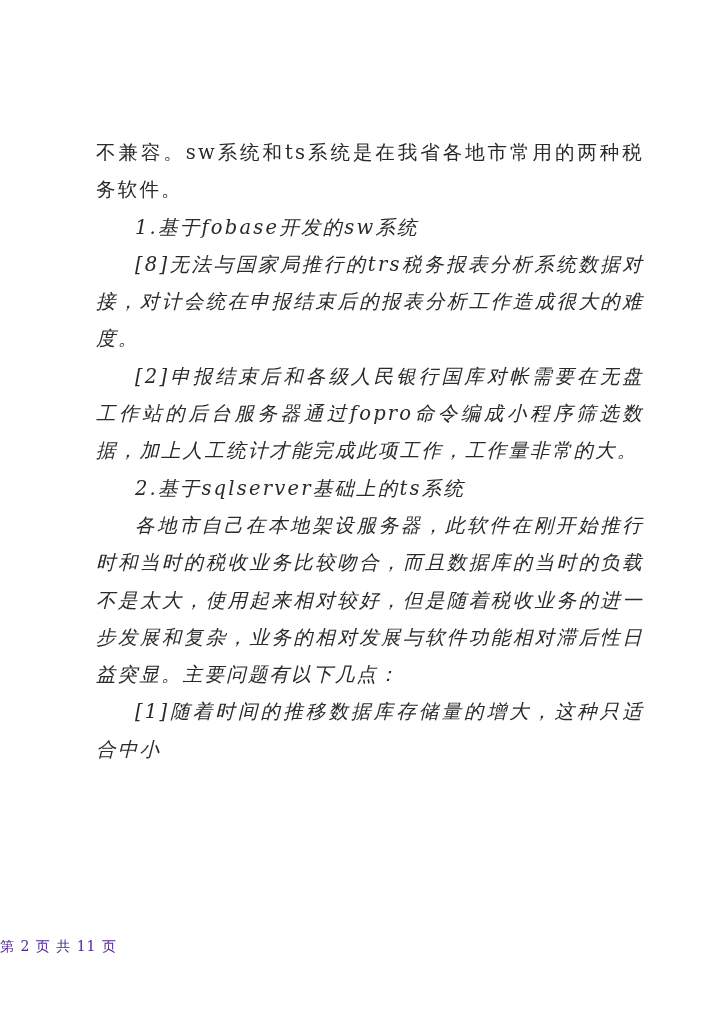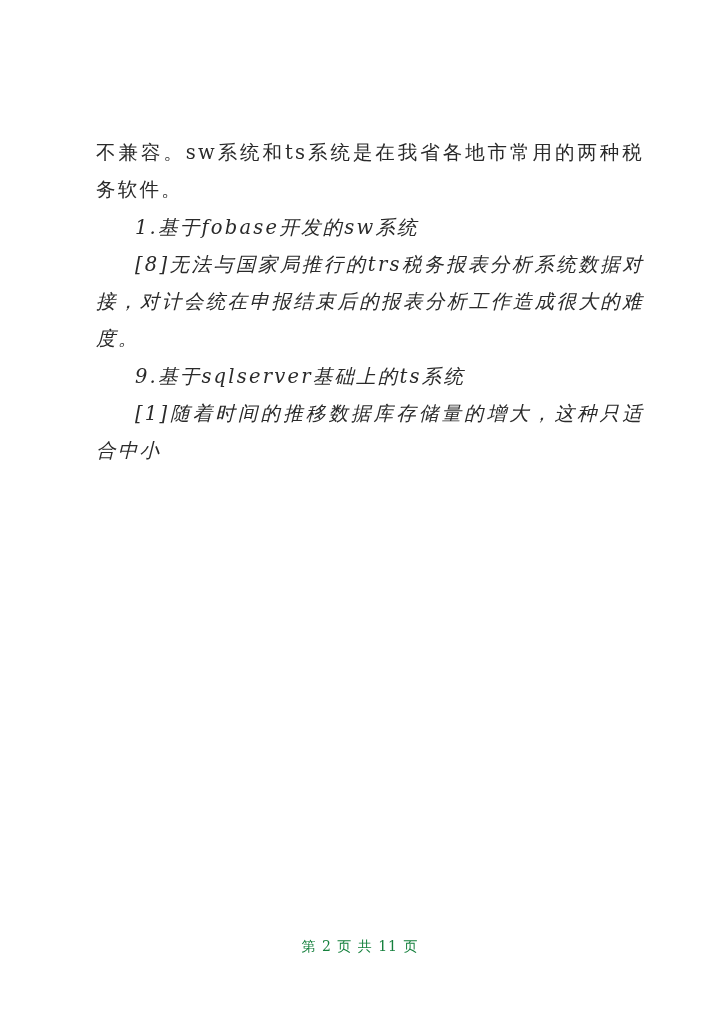--- a/index.html
+++ b/index.html
@@ -7,30 +7,32 @@
   .page { position: absolute; left: 0; top: 0; width: 720px; height: 962px; background: #ffffff; }
   .content {
     position: absolute; left: 96px; top: 134px; width: 548px;
     font-family: "DejaVu Serif", "Liberation Serif", serif;
     font-size: 19.5px; color: #2a2a2a; line-height: 37.3px;
     letter-spacing: 2.2px;
   }
   .content p { margin: 0; text-align: justify; text-align-last: left; }
   .indent { text-indent: 39px; font-style: italic; }
   .footer {
-    position: absolute; left: 0; width: 720px; top: 938px; text-align: center;
+    position: absolute; left: 0; width: 720px; top: 938px; text-align: left;
     font-family: "DejaVu Serif", "Liberation Serif", serif;
-    font-size: 14px; color: #15803d; letter-spacing: 1px;
+    font-size: 14px; color: #4c1d95; letter-spacing: 1px;
   }
 </style>
 </head>
 <body>
 
 <div class="page">
   <div class="content">
     <p>不兼容。sw系统和ts系统是在我省各地市常用的两种税务软件。</p>
     <p class="indent">1.基于fobase开发的sw系统</p>
     <p class="indent">[8]无法与国家局推行的trs税务报表分析系统数据对接，对计会统在申报结束后的报表分析工作造成很大的难度。</p>
-    <p class="indent">9.基于sqlserver基础上的ts系统</p>
+    <p class="indent">[2]申报结束后和各级人民银行国库对帐需要在无盘工作站的后台服务器通过fopro命令编成小程序筛选数据，加上人工统计才能完成此项工作，工作量非常的大。</p>
+    <p class="indent">2.基于sqlserver基础上的ts系统</p>
+    <p class="indent">各地市自己在本地架设服务器，此软件在刚开始推行时和当时的税收业务比较吻合，而且数据库的当时的负载不是太大，使用起来相对较好，但是随着税收业务的进一步发展和复杂，业务的相对发展与软件功能相对滞后性日益突显。主要问题有以下几点：</p>
     <p class="indent">[1]随着时间的推移数据库存储量的增大，这种只适合中小</p>
   </div>
   <div class="footer">第 2 页  共 11 页</div>
 </div>
 
 </body></html>

